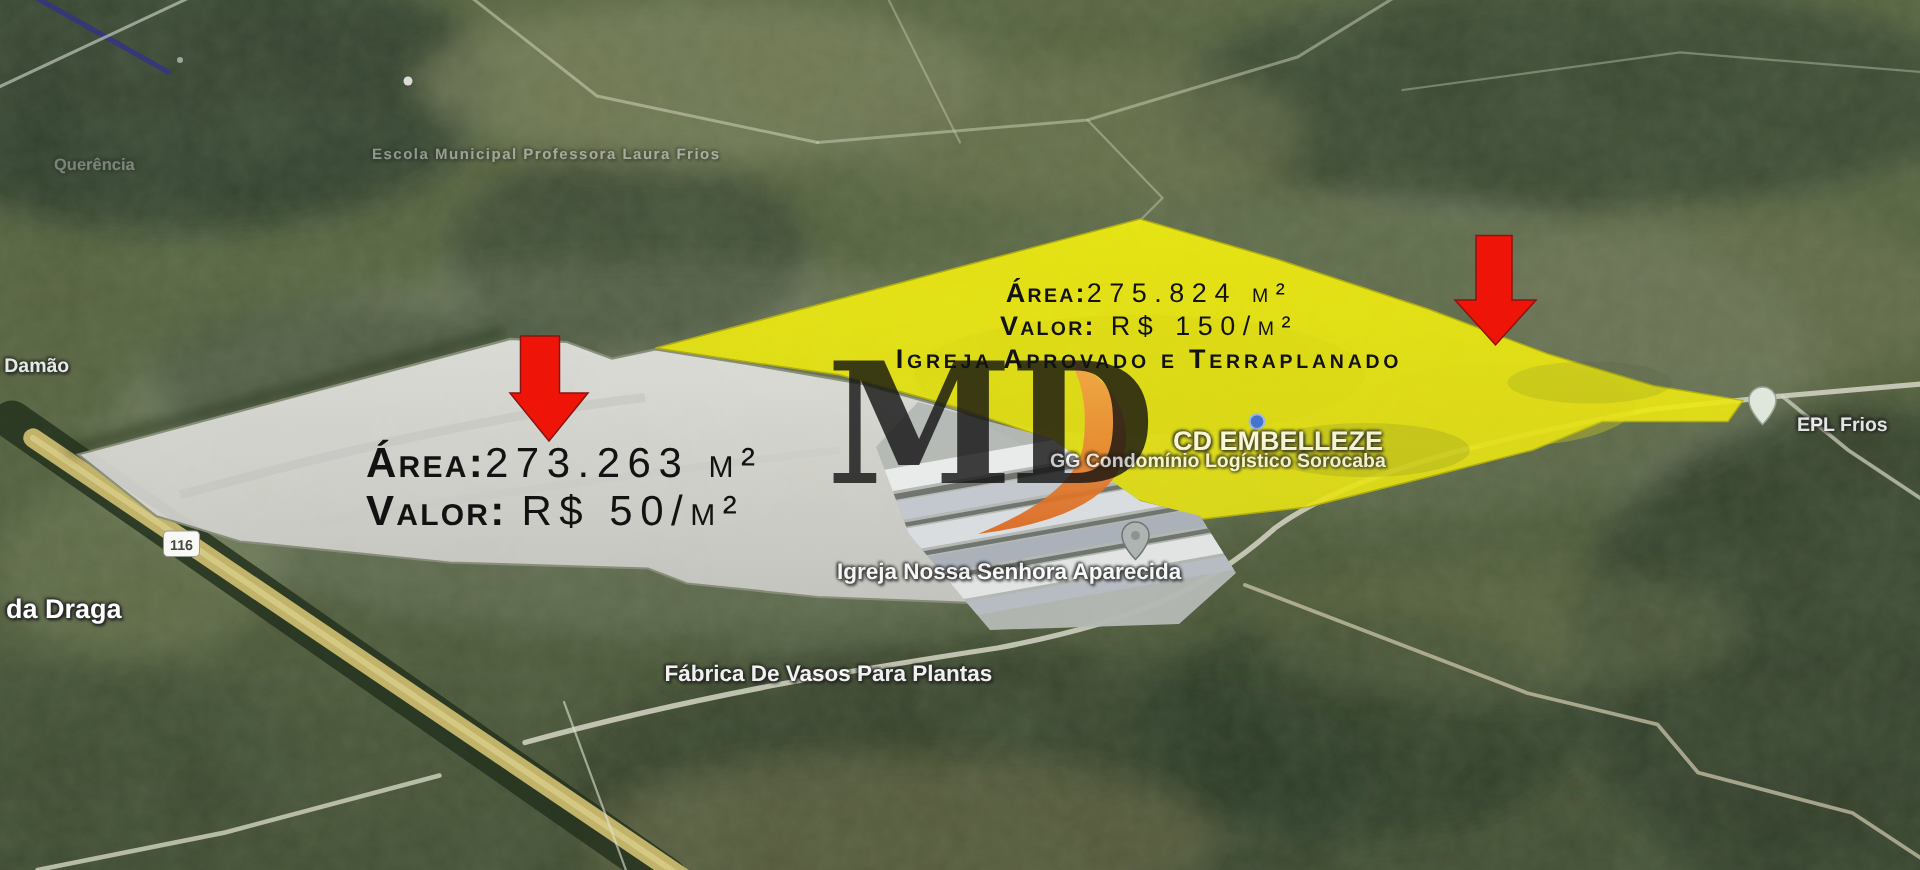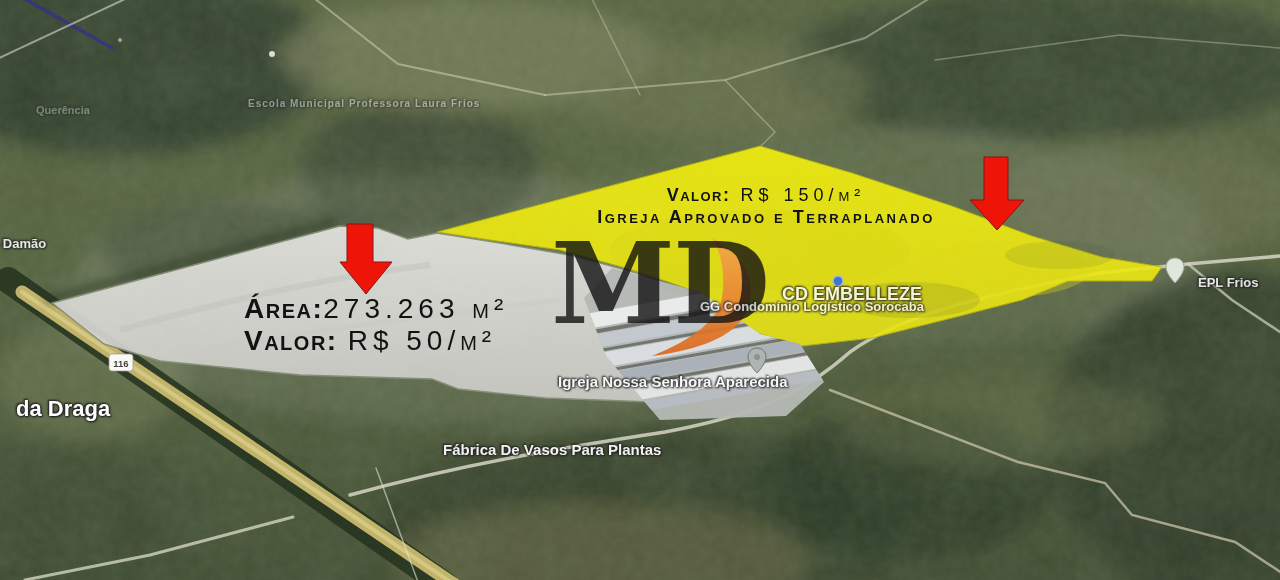--- a/index.html
+++ b/index.html
@@ -188,36 +188,39 @@
       <polygon fill="#ee1408" points="347,224 373,224 373,262 392,262 366,294 340,262 347,262"></polygon>
       <polygon fill="#ee1408" points="984,157 1008,157 1008,200 1024,200 997,230 970,200 984,200"></polygon>
     </g>
   </svg>
 
   <div id="logo-md">MD</div>
 
   <div class="map-label" style="left:248px;top:50px;font-size:10px;opacity:.42;letter-spacing:1px;margin-top:48px;">Escola Municipal Professora Laura Frios</div>
   <div class="map-label" style="left:36px;top:104px;font-size:11px;opacity:.32;">Querência</div>
   <div class="map-label" style="left:-8px;top:236px;font-size:13px;opacity:.85;">e Damão</div>
-  <div class="map-label" style="left:16px;top:396px;font-size:22px;">da Draga</div>
+  <div class="map-label" style="left:4px;top:396px;font-size:18px;">da Draga</div>
   <div class="map-label" style="left:443px;top:441px;font-size:15px;opacity:.92;">Fábrica De Vasos Para Plantas</div>
   <div class="map-label" style="left:782px;top:284px;font-size:18px;opacity:.8;">CD EMBELLEZE</div>
   <div class="map-label" style="left:700px;top:299px;font-size:13px;opacity:.75;">GG Condomínio Logístico Sorocaba</div>
   <div class="map-label" style="left:558px;top:373px;font-size:15px;opacity:.85;">Igreja Nossa Senhora Aparecida</div>
   <div class="map-label" style="left:1198px;top:275px;font-size:13px;opacity:.85;">EPL Frios</div>
 
   <div class="note" id="note-gray">
     <div>
       <span class="lbl">Área:</span><span class="val">273.263 m²</span>
     </div>
     <div>
       <span class="lbl">Valor:</span><span class="val gap">R$ 50/m²</span>
     </div>
   </div>
 
   <div class="note" id="note-yellow">
     <div>
+      <span class="lbl">Área:</span><span class="val">275.824 m²</span>
+    </div>
+    <div>
       <span class="lbl">Valor:</span><span class="val gap">R$ 150/m²</span>
     </div>
     <div class="status-line">Igreja Aprovado e Terraplanado</div>
   </div>
 
 </div>
 
 </body></html>

